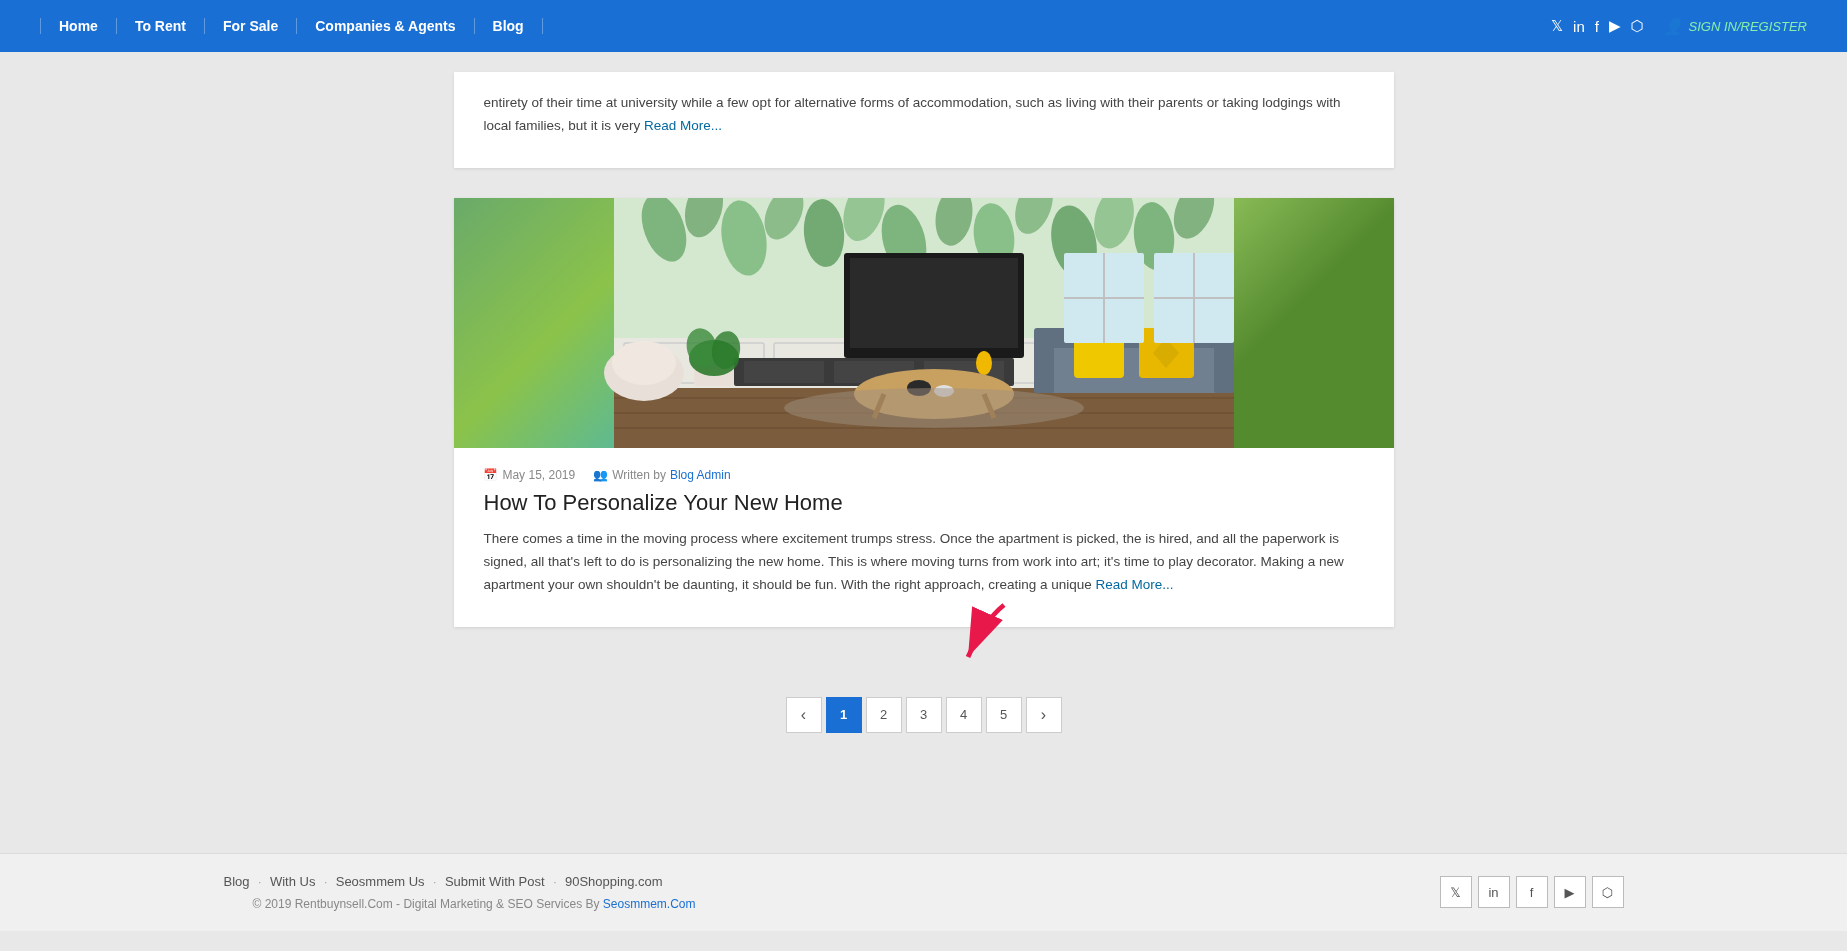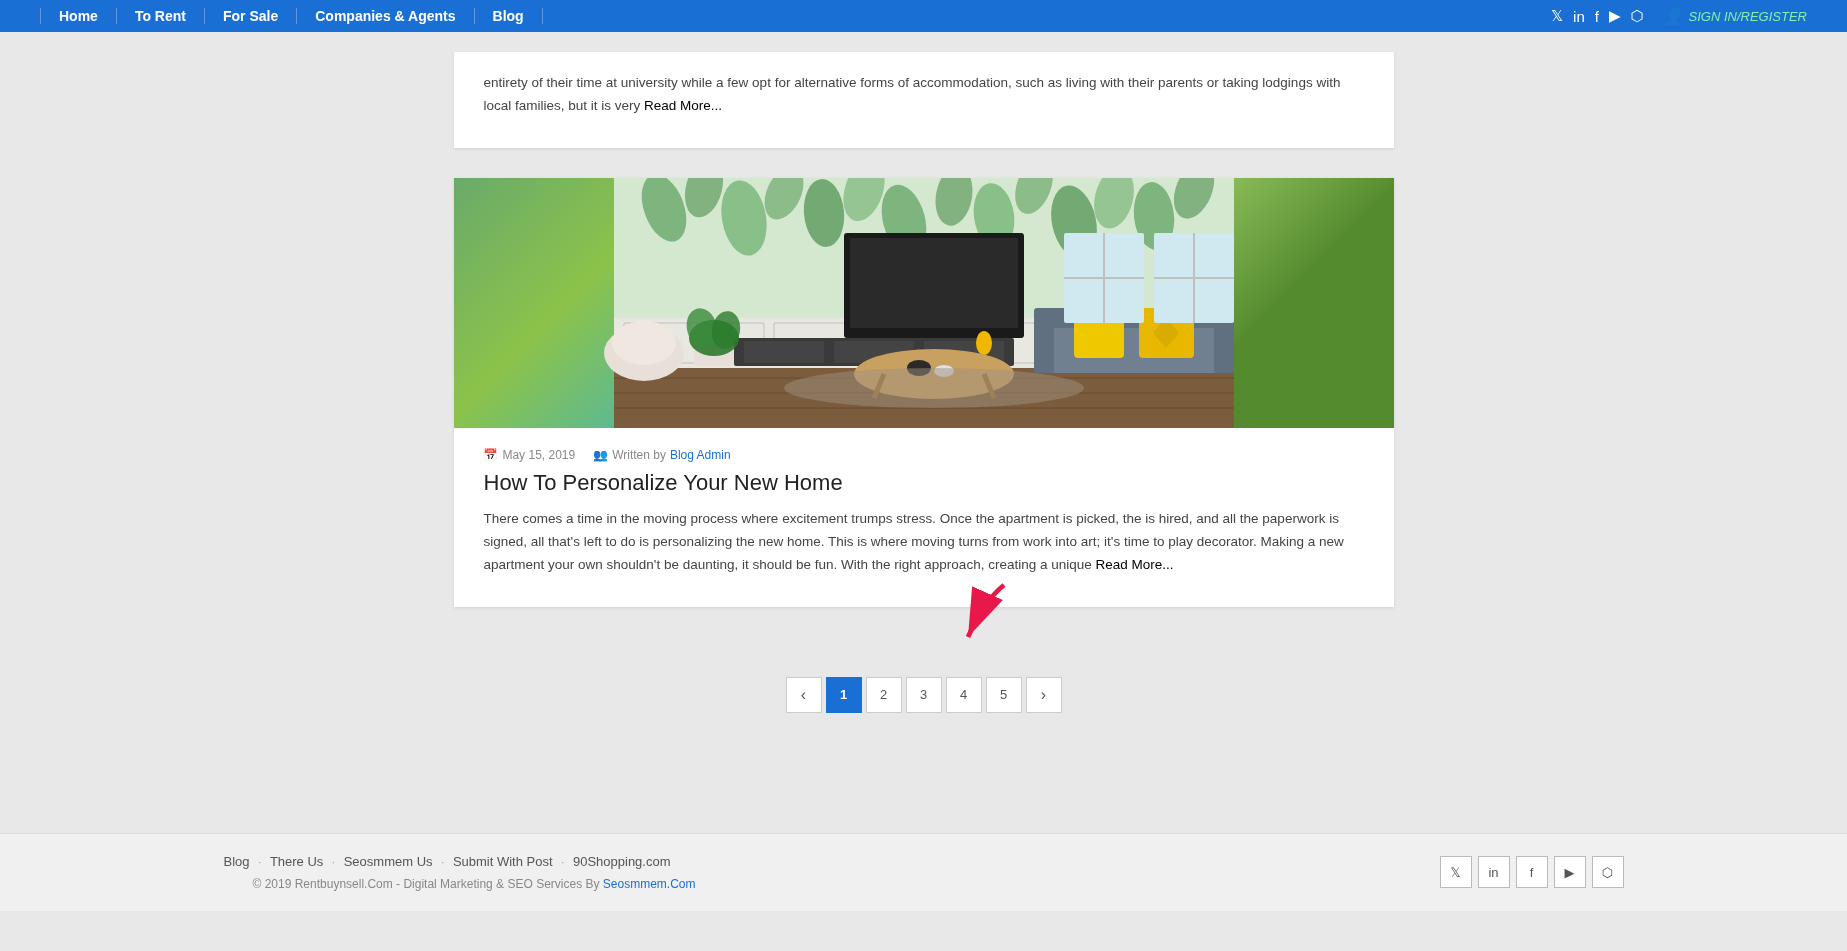--- a/index.html
+++ b/index.html
@@ -5,21 +5,21 @@
     * { margin: 0; padding: 0; box-sizing: border-box; }
     body { font-family: Arial, sans-serif; background: #e8e8e8; min-height: 951px; }
 
     
     nav {
       background: #1a6fd4;
       display: flex;
       align-items: center;
       justify-content: space-between;
       padding: 0 40px;
-      height: 32px;
+      height: 52px;
     }
     .nav-links { display: flex; gap: 0; align-items: center; }
     .nav-link {
       color: #fff;
       text-decoration: none;
       font-size: 14px;
       font-weight: bold;
       padding: 0 18px;
       cursor: pointer;
       border-right: 1px solid rgba(255,255,255,0.3);
@@ -34,21 +34,21 @@
     .main { max-width: 940px; margin: 0 auto; padding: 20px 0 60px; }
 
     
     .article-card {
       background: #fff;
       margin-bottom: 30px;
       box-shadow: 0 1px 3px rgba(0,0,0,0.1);
     }
     .article-body { padding: 20px 30px 30px; }
     .article-text { font-size: 13.5px; color: #444; line-height: 1.7; }
-    .read-more { color: #000000; text-decoration: none; }
+    .read-more { color: #0369a1; text-decoration: none; }
 
     
     .article-image-placeholder {
       width: 100%;
       height: 250px;
       background: linear-gradient(135deg, #6aaa6a 0%, #8bc34a 20%, #4db6ac 40%, #9ccc65 60%, #558b2f 80%);
       display: flex;
       align-items: center;
       justify-content: center;
       overflow: hidden;
@@ -292,21 +292,21 @@
 
 </div>
 
 <footer>
   <div class="footer-inner">
     <div class="footer-left">
       <div class="footer-links">
 
       <a class="footer-link">Blog</a>
           <span class="footer-separator">·</span>
-          <a class="footer-link">There Us</a>
+          <a class="footer-link">With Us</a>
           <span class="footer-separator">·</span>
           <a class="footer-link">Seosmmem Us</a>
           <span class="footer-separator">·</span>
           <a class="footer-link">Submit With Post</a>
           <span class="footer-separator">·</span>
           <a class="footer-link">90Shopping.com</a>
         </div>
       <div class="footer-copy">
         <span>© 2019 Rentbuynsell.Com - Digital Marketing &amp; SEO Services By</span>
         <a href="#">Seosmmem.Com</a>

